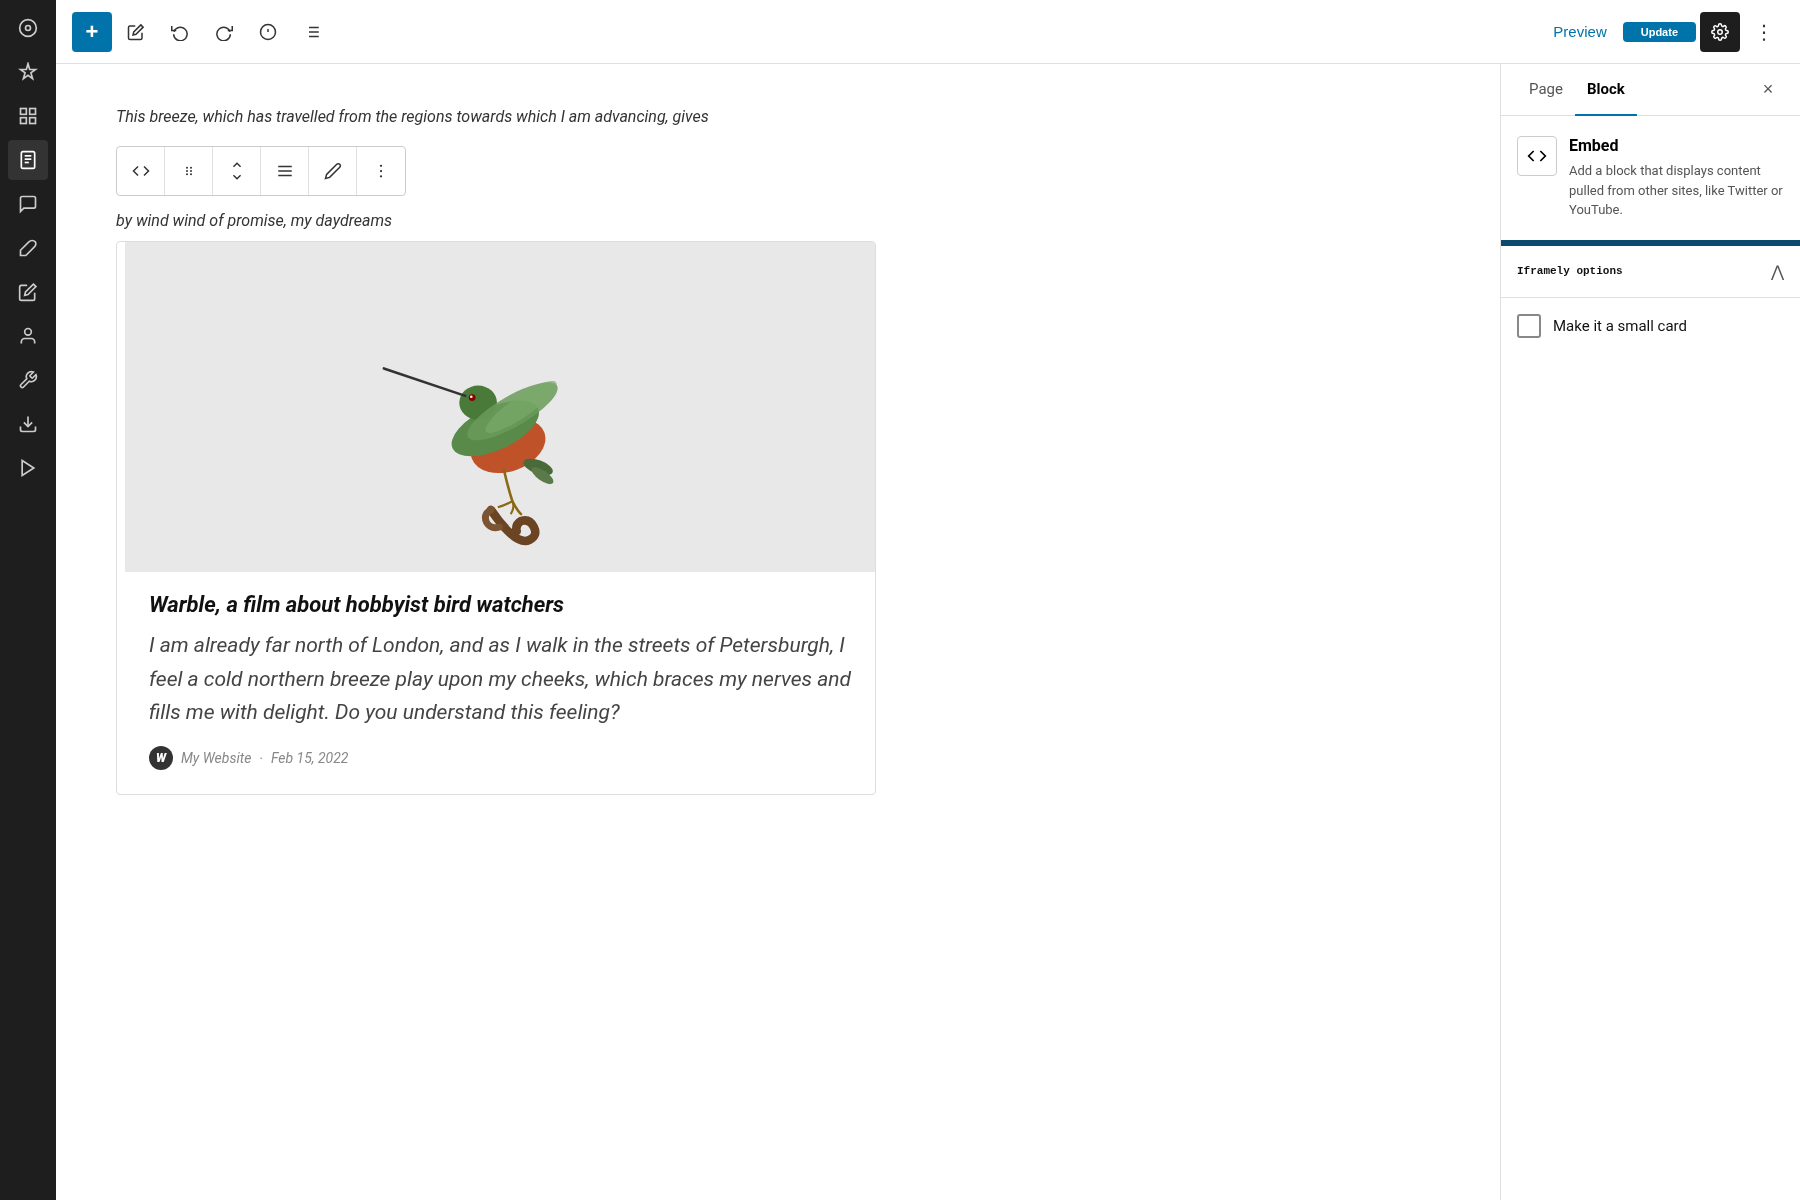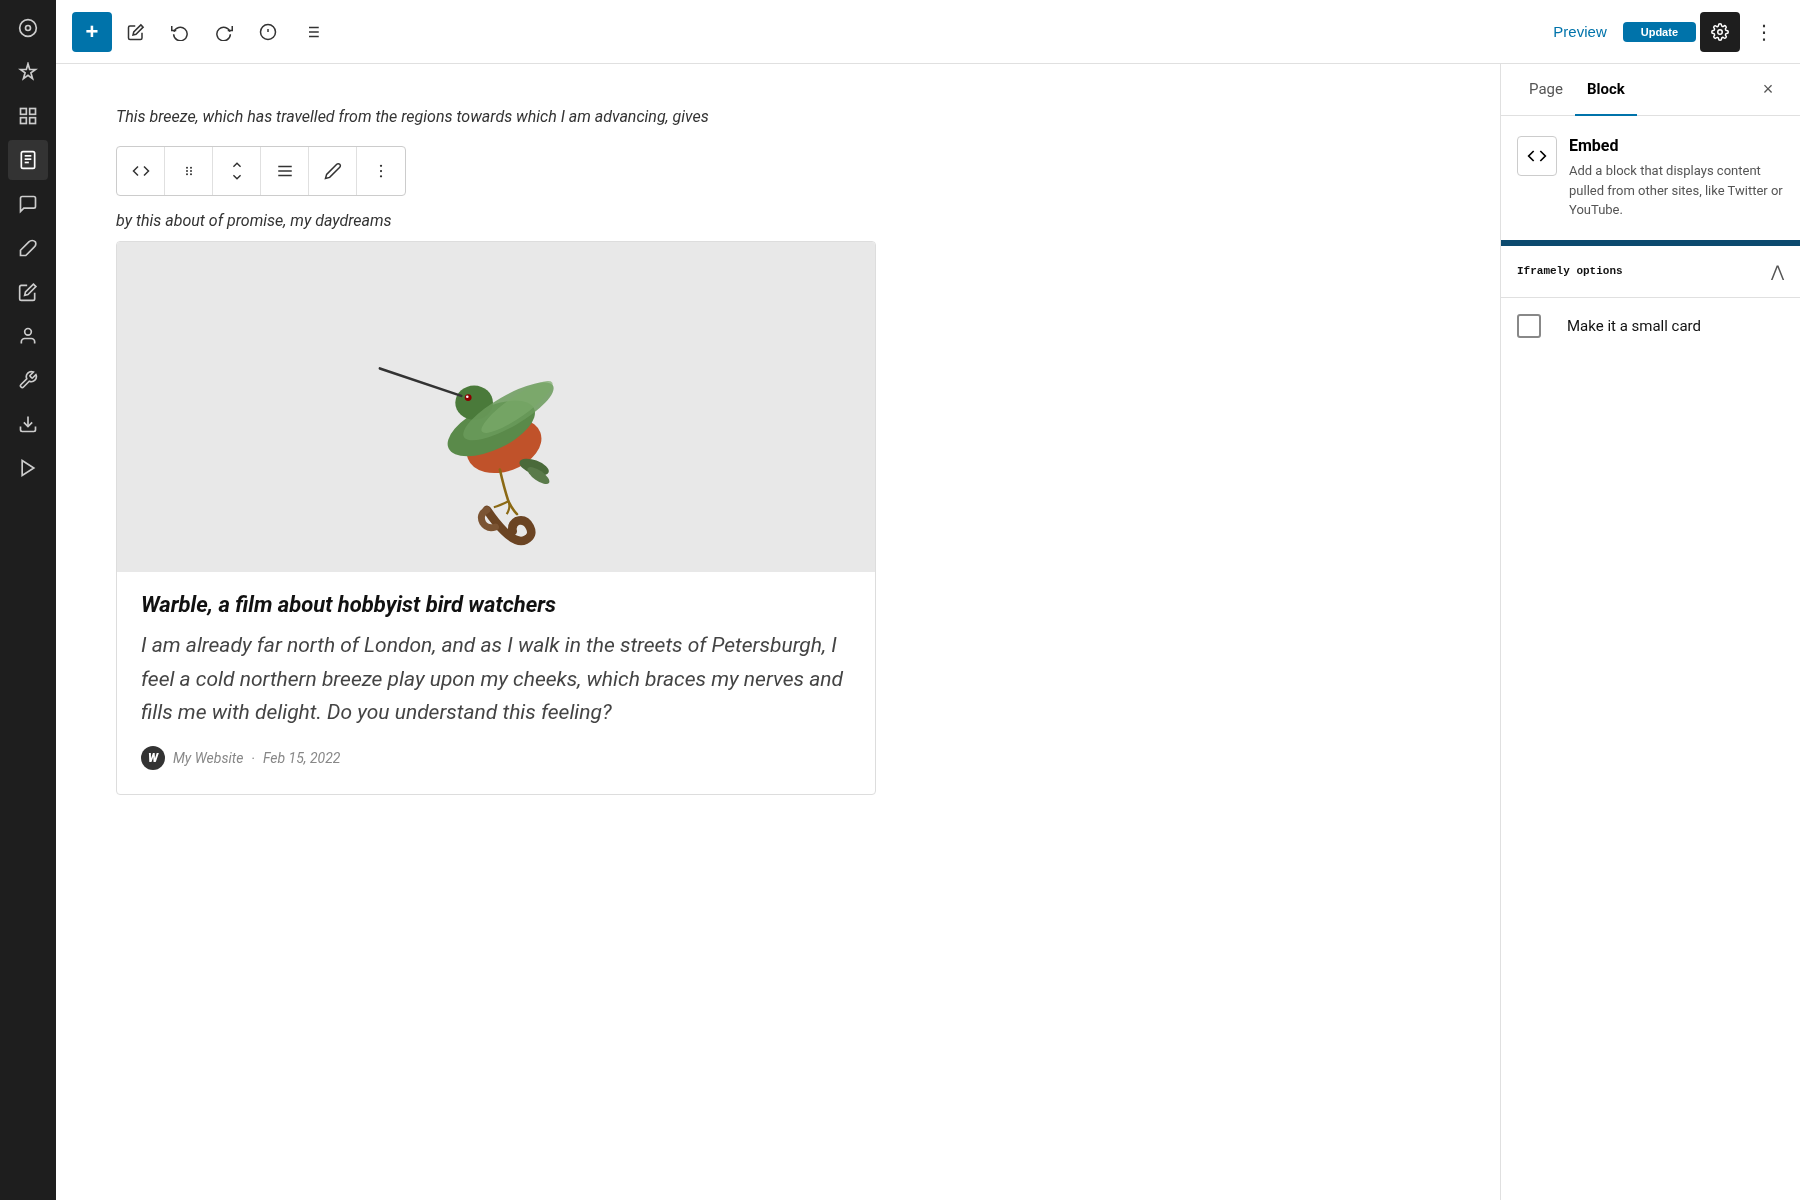--- a/index.html
+++ b/index.html
@@ -303,21 +303,21 @@
       font-weight: 600;
       color: #111;
       font-family: Liberation Mono, monospace;
     }
     .panel-section-body {
       padding: 16px;
     }
     .checkbox-row {
       display: flex;
       align-items: center;
-      gap: 26px;
+      gap: 12px;
     }
     .checkbox-box {
       width: 24px;
       height: 24px;
       border: 2px solid #888;
       border-radius: 3px;
       display: flex;
       align-items: center;
       justify-content: center;
       cursor: pointer;
@@ -496,24 +496,24 @@
         </div>
         <div class="block-toolbar-item">
           <svg width="18" height="18" viewBox="0 0 24 24" fill="currentColor">
               <circle cx="12" cy="5" r="1.5"></circle>
               <circle cx="12" cy="12" r="1.5"></circle>
               <circle cx="12" cy="19" r="1.5"></circle>
             </svg>
         </div>
       </div>
 
-      <span class="text-block">by this about of promise, my daydreams</span>
+      <span class="text-block">by wind wind of promise, my daydreams</span>
 
       
-      <div class="embed-card" style="margin-top: 8px;">
+      <div class="embed-card" style="margin-top: 8px; padding-left: 8px;">
         <div class="embed-card-image">
 
           <svg class="hummingbird-svg" viewBox="0 0 300 350" xmlns="http://www.w3.org/2000/svg">
 
             <ellipse cx="160" cy="220" rx="45" ry="30" fill="#c0522a" transform="rotate(-20 160 220)"></ellipse>
 
             <ellipse cx="145" cy="200" rx="55" ry="25" fill="#5a8a4a" transform="rotate(-25 145 200)"></ellipse>
 
             <ellipse cx="125" cy="170" rx="22" ry="20" fill="#4a7a3a"></ellipse>
 

